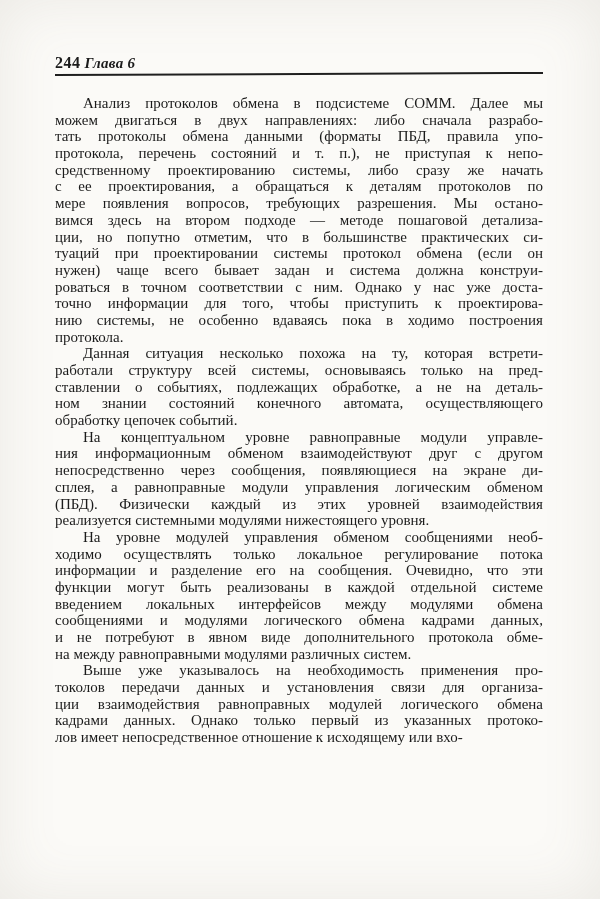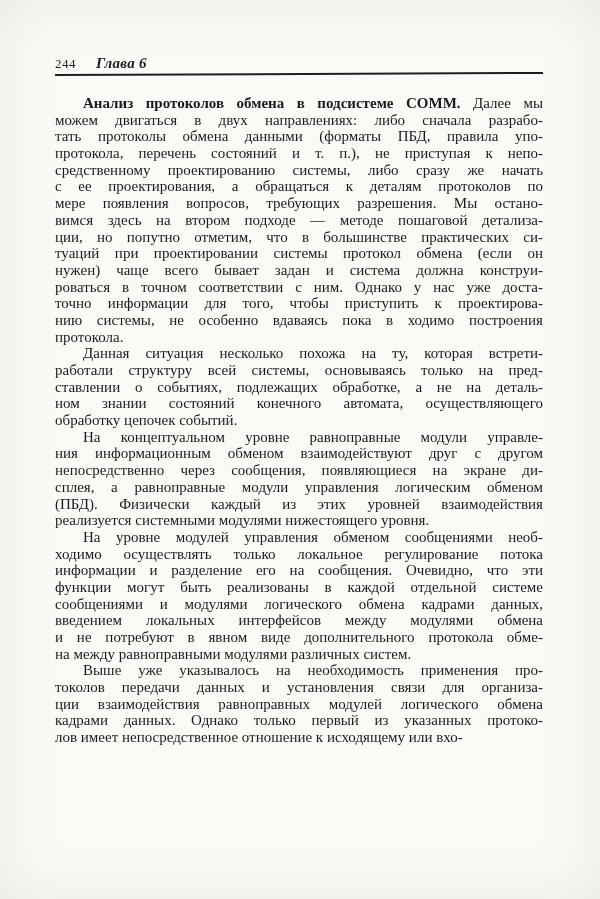--- a/index.html
+++ b/index.html
@@ -22,26 +22,26 @@
     box-sizing: border-box;
     padding: 55px 57px 0 55px;
   }
   .running-head {
     display: flex;
     align-items: baseline;
     line-height: 16px;
     height: 16px;
   }
   .pagenum {
-    font-size: 13px;
-    font-weight: 400;
+    font-size: 16px;
+    font-weight: 700;
     letter-spacing: 0.5px;
   }
   .chapter {
-    margin-left: 20px;
+    margin-left: 4px;
     font-size: 15px;
     font-style: italic;
     font-weight: 700;
     letter-spacing: 0.3px;
   }
   .rule {
     margin-top: 2px;
     height: 2px;
     background: #1f1f1f;
     transform: rotate(-0.25deg);
@@ -54,21 +54,21 @@
   .paragraph { margin: 0; }
   .line {
     text-align: justify;
     text-align-last: justify;
     height: 16.7px;
     white-space: normal;
     overflow: hidden;
   }
   .line.first { text-indent: 28px; }
   .line.para-end { text-align-last: left; }
-  .bold-lead { font-weight: 700; margin-top: 30px; }
+  .bold-lead { font-weight: 400; margin-top: 30px; }
 </style>
 </head>
 <body>
 
 <div class="page">
   <header class="running-head">
     <span class="pagenum">244</span>
     <span class="chapter">Глава 6</span>
   </header>
   <div class="rule"></div>
@@ -103,22 +103,22 @@
         <div class="line">непосредственно через сообщения, появляющиеся на экране ди-</div>
         <div class="line">сплея, а равноправные модули управления логическим обменом</div>
         <div class="line">(ПБД). Физически каждый из этих уровней взаимодействия</div>
         <div class="line para-end">реализуется системными модулями нижестоящего уровня.</div>
       </div>
       <div class="paragraph">
         <div class="line first">На уровне модулей управления обменом сообщениями необ-</div>
         <div class="line">ходимо осуществлять только локальное регулирование потока</div>
         <div class="line">информации и разделение его на сообщения. Очевидно, что эти</div>
         <div class="line">функции могут быть реализованы в каждой отдельной системе</div>
+        <div class="line">введением локальных интерфейсов между модулями обмена</div>
         <div class="line">сообщениями и модулями логического обмена кадрами данных,</div>
-        <div class="line">введением локальных интерфейсов между модулями обмена</div>
         <div class="line">и не потребуют в явном виде дополнительного протокола обме-</div>
         <div class="line para-end">на между равноправными модулями различных систем.</div>
       </div>
       <div class="paragraph">
         <div class="line first">Выше уже указывалось на необходимость применения про-</div>
         <div class="line">токолов передачи данных и установления связи для организа-</div>
         <div class="line">ции взаимодействия равноправных модулей логического обмена</div>
         <div class="line">кадрами данных. Однако только первый из указанных протоко-</div>
         <div class="line para-end">лов имеет непосредственное отношение к исходящему или вхо-</div>
       </div>

